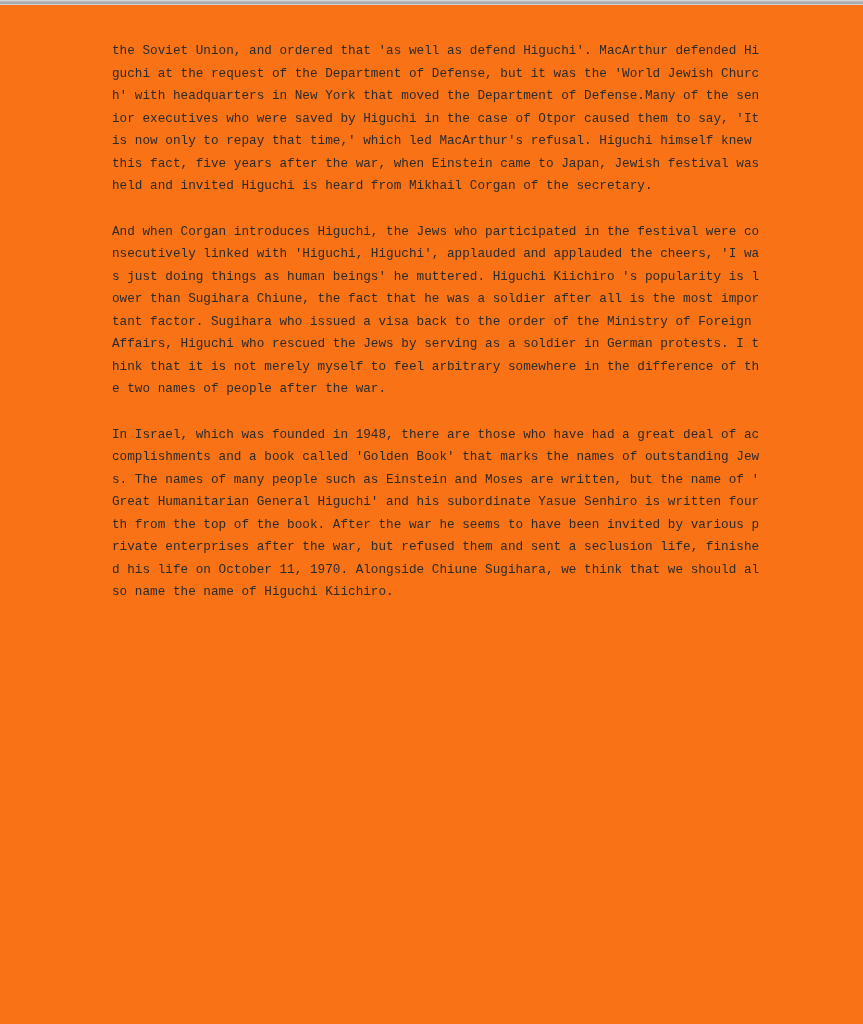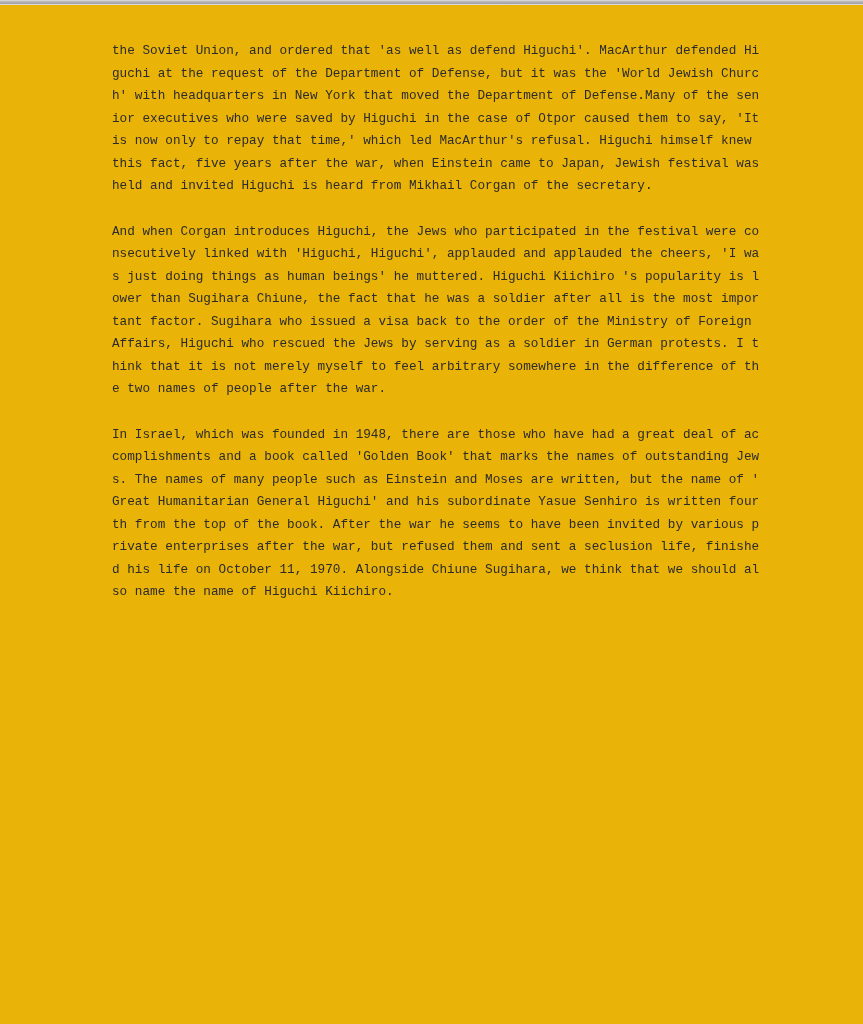--- a/index.html
+++ b/index.html
@@ -10,21 +10,21 @@
     width: 863px;
     height: 1024px;
     background: #fcfcfc;
     overflow: hidden;
     position: relative;
     font-family: "Liberation Mono", "DejaVu Sans Mono", monospace;
   }
   .scan-page {
     position: absolute;
     inset: 0;
-    background: #eab308;
+    background: #f97316;
   }
   .scan-top-edge {
     position: absolute;
     top: 0;
     left: 0;
     width: 100%;
     height: 4px;
     background: linear-gradient(180deg, #e2e2e2 0%, #b2b2b2 45%, #a3a3a3 100%);
     border-bottom: 1px solid #d6d6d6;
   }

